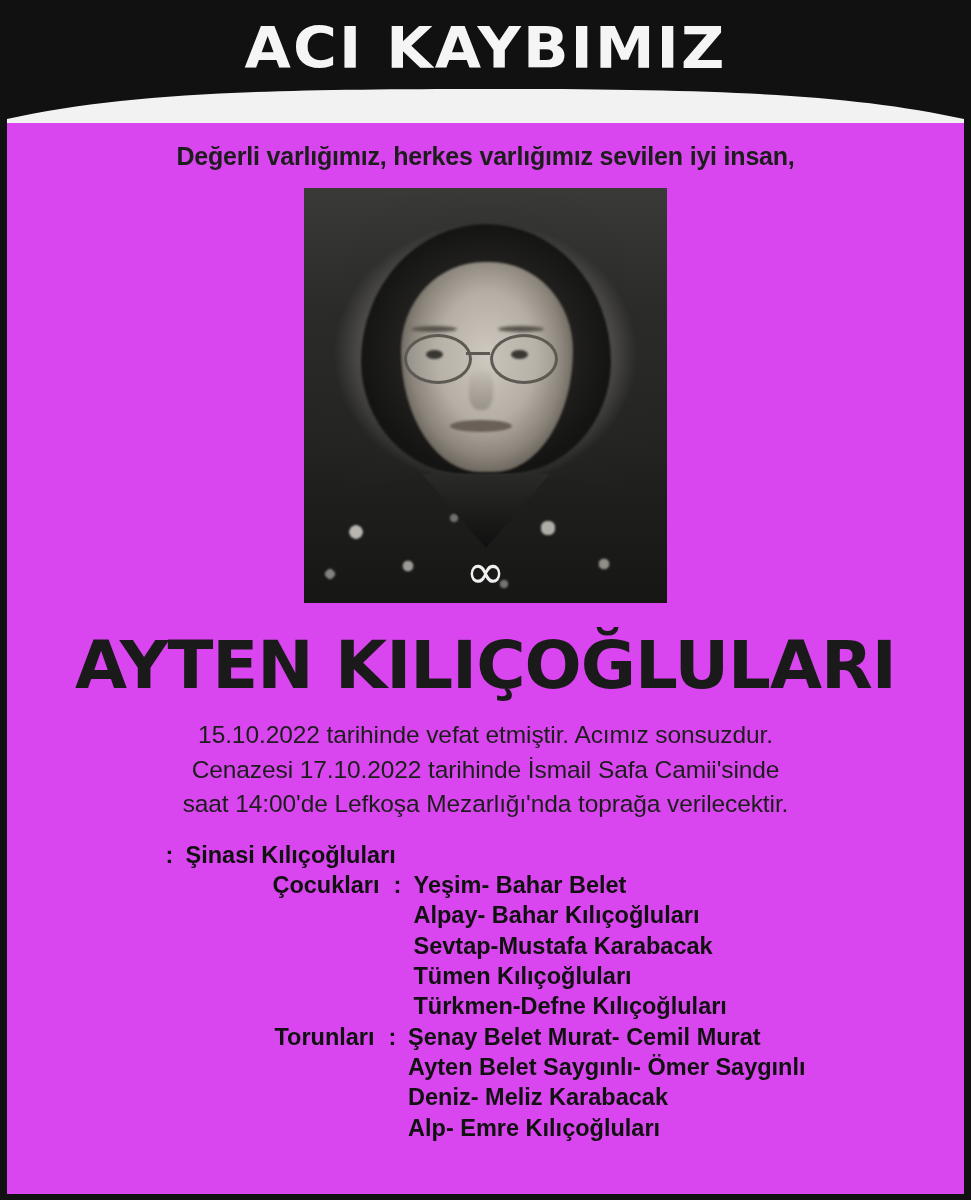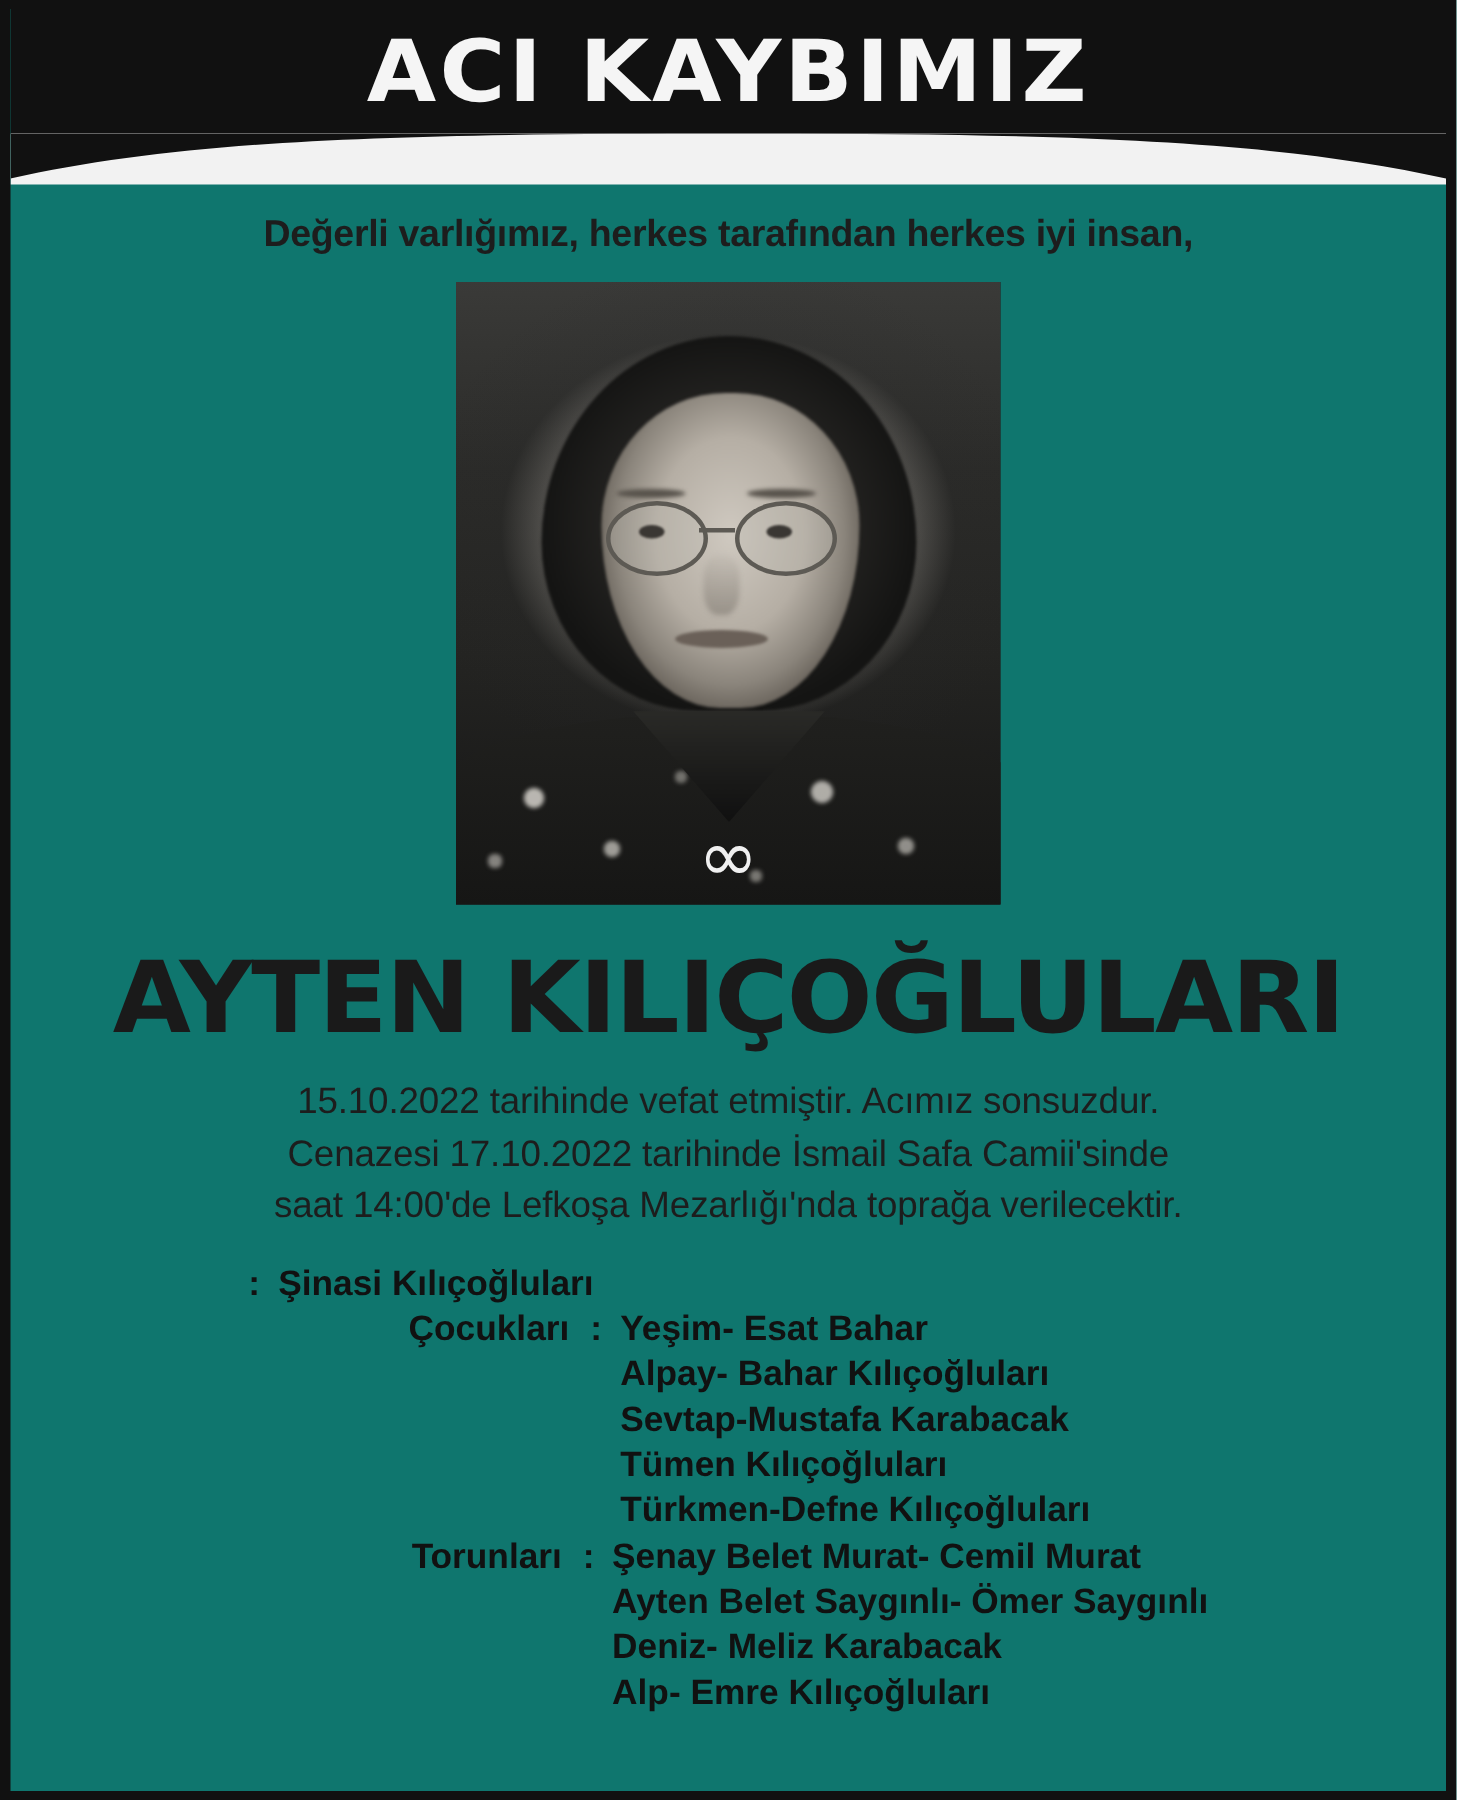--- a/index.html
+++ b/index.html
@@ -12,21 +12,21 @@
     height: 1200px;
     font-family: "Liberation Sans", sans-serif;
     color: #1a1a1a;
     overflow: hidden;
   }
 
   .notice {
     position: relative;
     width: 971px;
     height: 1200px;
-    background: #0f766e;
+    background: #d946ef;
     box-sizing: border-box;
     border-left: 7px solid #111111;
     border-right: 7px solid #111111;
     border-top: 6px solid #111111;
     border-bottom: 6px solid #111111;
     overflow: hidden;
   }
 
   
   .header-band {
@@ -264,21 +264,21 @@
     <div class="header-title">ACI KAYBIMIZ</div>
   </div>
 
   <div class="header-curve">
     <svg viewBox="0 0 957 34" preserveAspectRatio="none" aria-hidden="true">
       <path d="M0,0 L957,0 L957,30 C840,4 700,0 478,0 C256,0 117,4 0,30 Z" fill="#111111"></path>
     </svg>
   </div>
 
   <div class="intro">
-    <div>Değerli varlığımız, herkes tarafından herkes iyi insan,</div>
+    <div>Değerli varlığımız, herkes varlığımız sevilen iyi insan,</div>
   </div>
 
   <div class="portrait-wrap">
     <div class="portrait">
       <div class="p-hair"></div>
       <div class="p-face"></div>
       <div class="p-brow-l"></div>
       <div class="p-brow-r"></div>
       <div class="p-glass-l"></div>
       <div class="p-glass-r"></div>
@@ -308,21 +308,21 @@
       <div class="rel-colon">:</div>
       <div class="rel-values">
         <div>Şinasi Kılıçoğluları</div>
       </div>
     </div>
 
     <div class="rel-row">
       <div class="rel-label">Çocukları</div>
       <div class="rel-colon">:</div>
       <div class="rel-values">
-        <div>Yeşim- Esat Bahar</div>
+        <div>Yeşim- Bahar Belet</div>
         <div>Alpay- Bahar Kılıçoğluları</div>
         <div>Sevtap-Mustafa Karabacak</div>
         <div>Tümen Kılıçoğluları</div>
         <div>Türkmen-Defne Kılıçoğluları</div>
       </div>
     </div>
 
     <div class="rel-row">
       <div class="rel-label">Torunları</div>
       <div class="rel-colon">:</div>

